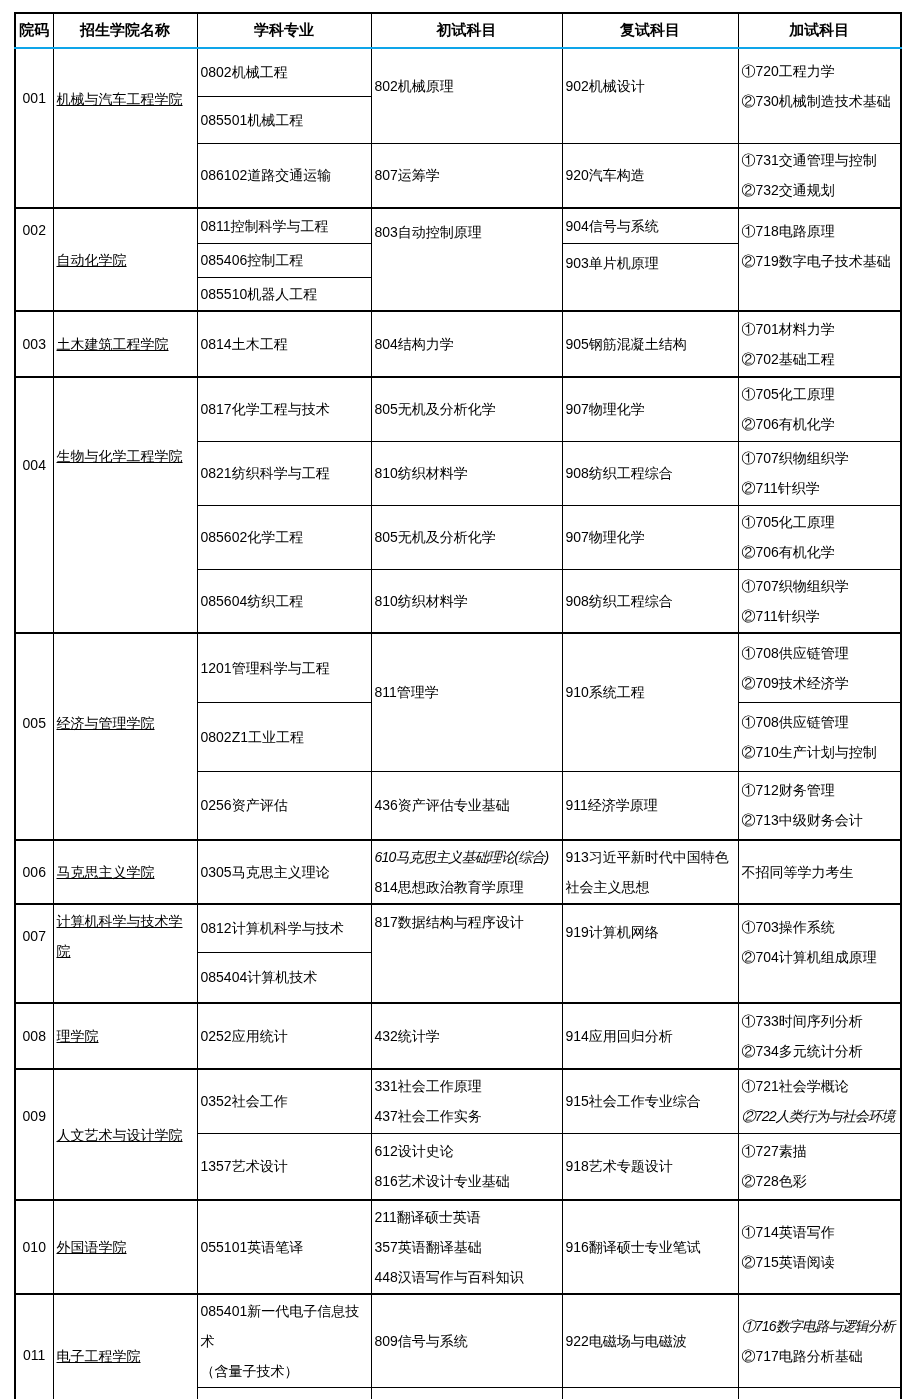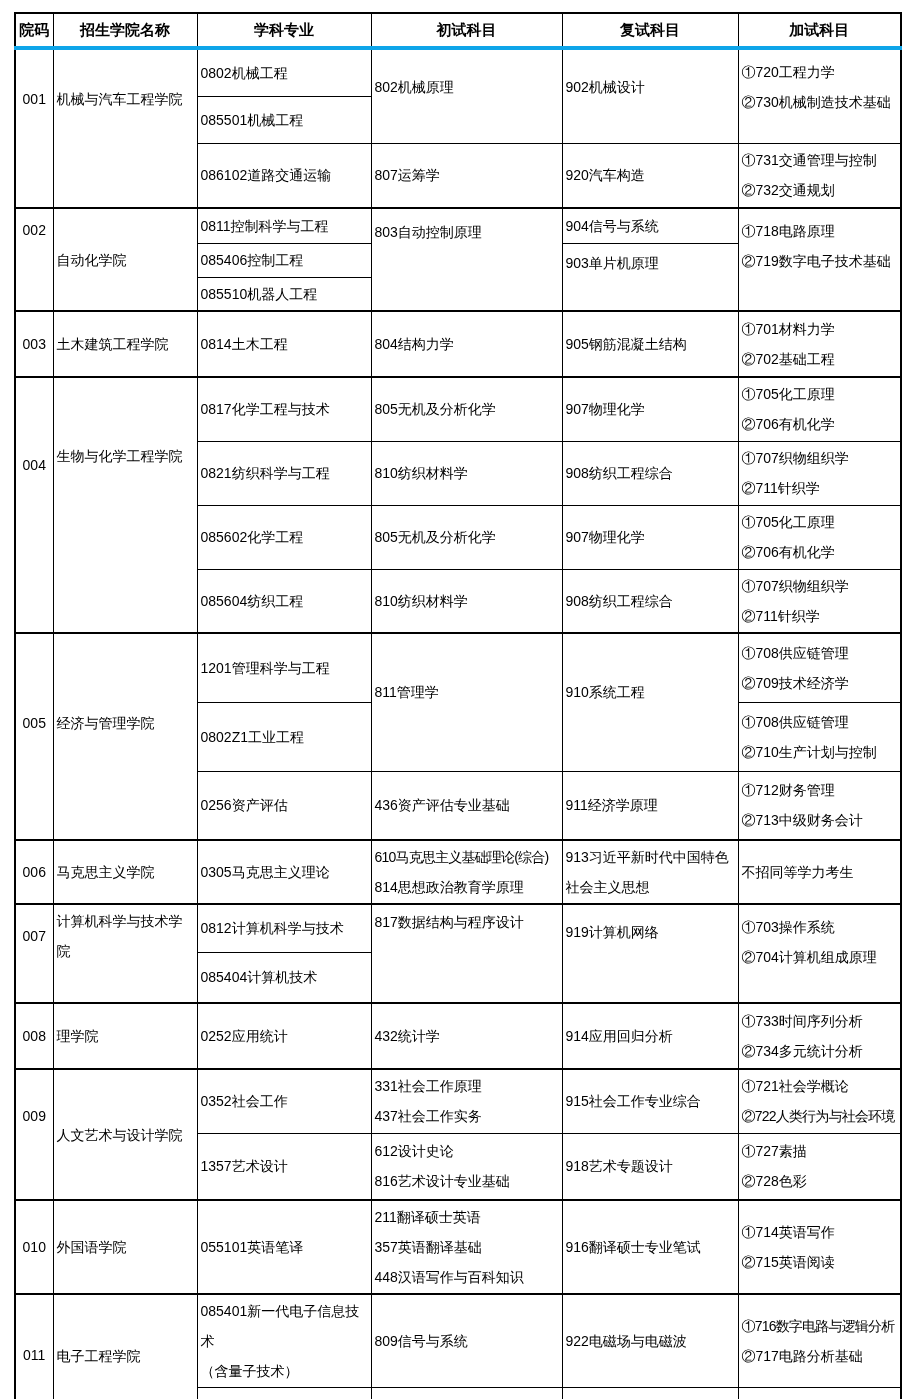--- a/index.html
+++ b/index.html
@@ -17,27 +17,27 @@
     border: 1px solid #000;
     vertical-align: middle;
     font-size: 14px; line-height: 30px;
     padding: 1px 2px 1px 3px;
     overflow: hidden;
     word-break: break-all;
   }
   thead th {
     font-weight: bold; text-align: center;
     font-size: 15px; line-height: normal; padding: 6px 0;
-    border-bottom: 4px solid #0ea5e9;
+    border-bottom: 2px solid #0ea5e9;
   }
   tr.block-start td { border-top: 2px solid #000; }
   td.c-code { text-align: center; padding: 0; }
-  td.c-college { padding-left: 3px; }
+  td.c-college { padding-left: 3px; text-decoration: underline; }
   .ln { white-space: normal; }
-  .tight { white-space: nowrap; letter-spacing: -0.8px; }
+  .tight { white-space: nowrap; letter-spacing: -0.8px; font-style: italic; }
 </style>
 </head>
 <body>
 
 <div class="table-wrap">
 <table class="exam">
   <colgroup>
     <col style="width:38px">
         <col style="width:144px">
         <col style="width:174px">

